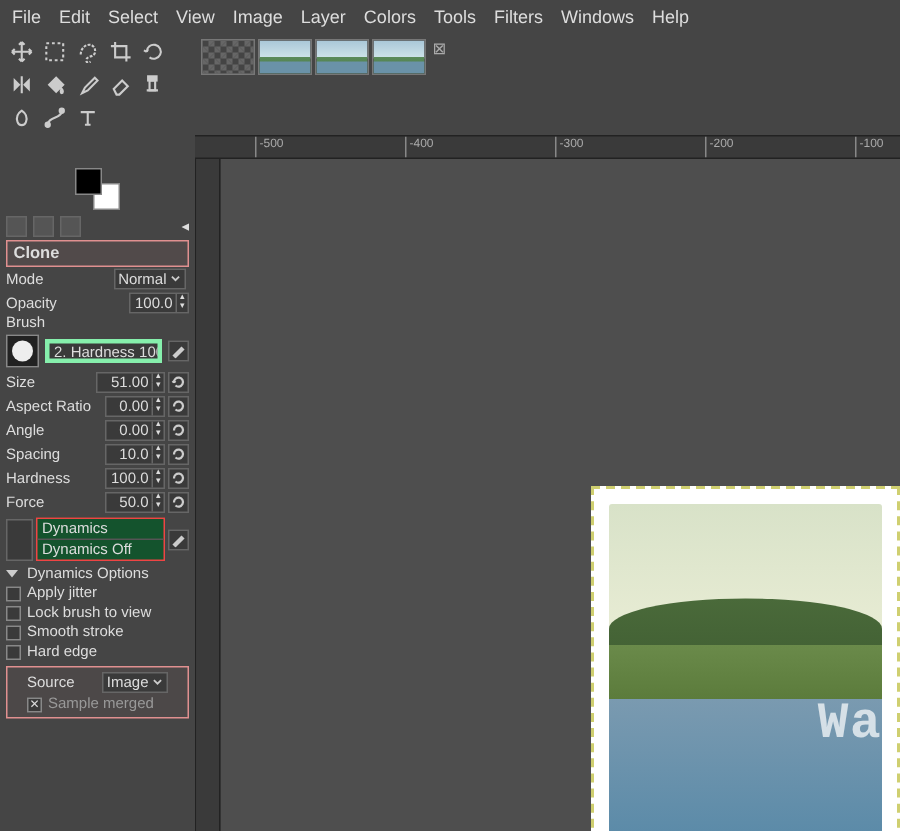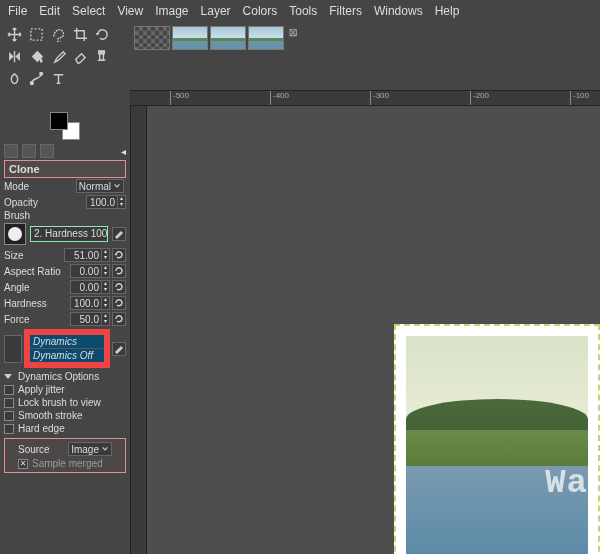--- a/index.html
+++ b/index.html
@@ -36,22 +36,22 @@
   .dropdown .chev { width:8px;height:8px; }
   .slider { display:flex; align-items:center; background:#3a3a3a; border:1px solid #666; height:14px; }
   .slider .num { flex:1; text-align:right; padding:0 2px; }
   .slider .spin { width:8px; display:flex; flex-direction:column; }
   .slider .spin div { height:6px; border-left:1px solid #666; font-size:6px; line-height:5px; text-align:center;}
   .icon-btn { width:14px; height:14px; border:1px solid #666; background:#3a3a3a; display:flex; align-items:center; justify-content:center;}
   .icon-btn svg { width:10px; height:10px; }
   .brush-row { display:flex; align-items:center; gap:4px; padding:2px 0;}
   .brush-prev { width:22px; height:22px; border:1px solid #888; background:#222; display:flex; align-items:center; justify-content:center;}
   .brush-prev .dot{ width:14px;height:14px;border-radius:50%; background:#eee;}
-  .brush-name { flex:1; border:1px solid #86efac; background:#3a3a3a; padding:1px 3px; height:16px; white-space:nowrap; overflow:hidden;}
-  .dyn-box { border:6px solid #ef4444; background:#0c4a6e;font-style:italic; }
+  .brush-name { flex:1; border:3px solid #86efac; background:#3a3a3a; padding:1px 3px; height:16px; white-space:nowrap; overflow:hidden;}
+  .dyn-box { border:1px solid #ef4444; background:#14532d; }
   .dyn-box .h { padding:1px 3px; border-bottom:1px solid #555;}
   .dyn-box .v { padding:1px 3px;}
   .check-row { display:flex; align-items:center; gap:4px; padding:1px 0;}
   .check { width:10px; height:10px; border:1px solid #888; background:#3a3a3a; display:inline-block;}
   .check.on::after{ content:"✕"; font-size:8px; line-height:8px; display:block; text-align:center; color:#ddd;}
   .tri { width:0;height:0;border-left:4px solid transparent;border-right:4px solid transparent;border-top:5px solid #ccc; display:inline-block; margin-right:2px;}
   .source-box{ border:1px solid #e09090; padding:2px 13px; margin-top:3px; background: rgba(224,144,144,0.05);}
   .canvas { flex:1; position:relative; background:#4e4e4e; border-left:1px solid #222;}
   .ruler-v { position:absolute; left:0; top:0; bottom:0; width:16px; background:#3a3a3a; border-right:1px solid #222;}
   .image-frame { position:absolute; right:0; bottom:10px; width:206px; height:248px; background:#fff; border:2px dashed #cfcf70; overflow:hidden;}
@@ -291,20 +291,37 @@
             </span>
           </span>
         <div class="icon-btn">
             <svg viewBox="0 0 10 10">
               <path d="M2 5a3 3 0 1 1 1 2"></path>
             </svg>
           </div>
       </span>
     </div>
     <div class="row">
+      <span class="lbl">Spacing</span>
+      <span class="val">
+        <span class="slider" style="width:40px">
+            <span class="num">10.0</span>
+            <span class="spin">
+              <div>▴</div>
+              <div>▾</div>
+            </span>
+          </span>
+        <div class="icon-btn">
+            <svg viewBox="0 0 10 10">
+              <path d="M2 5a3 3 0 1 1 1 2"></path>
+            </svg>
+          </div>
+      </span>
+    </div>
+    <div class="row">
       <span class="lbl">Hardness</span>
       <span class="val">
         <span class="slider" style="width:40px">
             <span class="num">100.0</span>
             <span class="spin">
               <div>▴</div>
               <div>▾</div>
             </span>
           </span>
         <div class="icon-btn">

